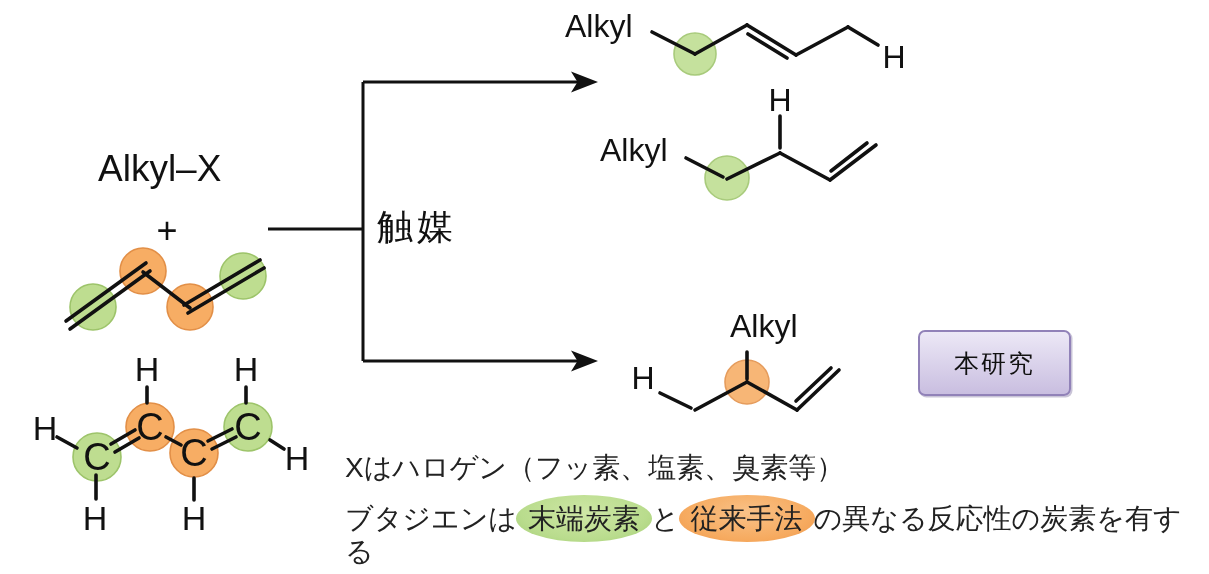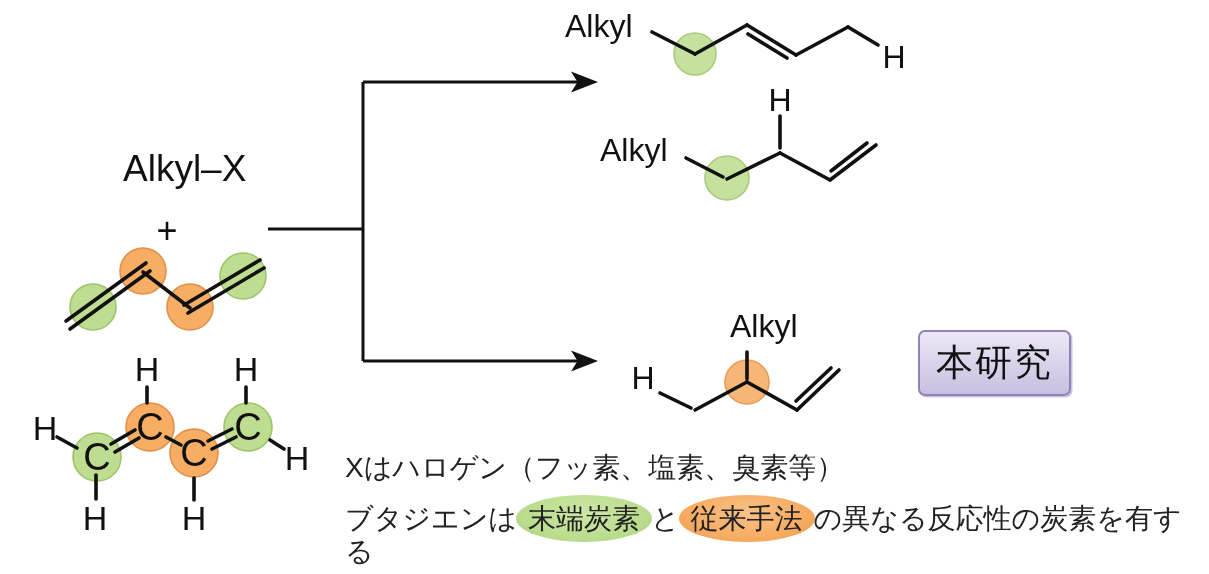--- a/index.html
+++ b/index.html
@@ -96,22 +96,23 @@
       <circle class="circ-o soft" cx="747" cy="382" r="22"></circle>
       <line class="bond" x1="660" y1="393" x2="691" y2="408"></line>
       <line class="bond" x1="695" y1="410" x2="747" y2="382"></line>
       <line class="bond" x1="747" y1="352" x2="747" y2="379"></line>
       <line class="bond" x1="747" y1="382" x2="797" y2="410"></line>
       <line class="bond" x1="797" y1="410" x2="839" y2="370"></line>
       <line class="bond" x1="796" y1="401" x2="831" y2="368"></line>
     </g>
   </svg>
 
-  <div class="t" style="left:123px;top:150px;font-size:37px;">Alkyl–X</div>
+  <div class="t" style="left:98px;top:150px;font-size:37px;">Alkyl–X</div>
   <div class="t ctr" style="left:167px;top:231px;font-size:36px;">+</div>
+  <div class="t" style="left:377px;top:209px;font-size:36px;letter-spacing:4px;">触媒</div>
 
   <div class="t ctr" style="left:97px;top:457px;font-size:38px;">C</div>
   <div class="t ctr" style="left:150px;top:427px;font-size:38px;">C</div>
   <div class="t ctr" style="left:194px;top:453px;font-size:38px;">C</div>
   <div class="t ctr" style="left:248px;top:427px;font-size:38px;">C</div>
   <div class="t ctr" style="left:45px;top:428px;font-size:34px;">H</div>
   <div class="t ctr" style="left:95px;top:518px;font-size:34px;">H</div>
   <div class="t ctr" style="left:147px;top:369px;font-size:34px;">H</div>
   <div class="t ctr" style="left:194px;top:518px;font-size:34px;">H</div>
   <div class="t ctr" style="left:246px;top:369px;font-size:34px;">H</div>
@@ -119,20 +120,20 @@
 
   <div class="t" style="left:565px;top:10px;font-size:32px;">Alkyl</div>
   <div class="t ctr" style="left:894px;top:57px;font-size:32px;">H</div>
 
   <div class="t" style="left:600px;top:134px;font-size:32px;">Alkyl</div>
   <div class="t ctr" style="left:780px;top:100px;font-size:32px;">H</div>
 
   <div class="t" style="left:730px;top:310px;font-size:32px;">Alkyl</div>
   <div class="t ctr" style="left:643px;top:378px;font-size:32px;">H</div>
 
-  <div class="badge" style="left:918px;top:330px;width:149px;height:62px;border-radius:7px;font-size:37px;letter-spacing:2px;">本研究</div>
+  <div class="badge" style="left:918px;top:330px;width:149px;height:62px;border-radius:7px;font-size:25px;letter-spacing:2px;">本研究</div>
 
   <div class="notes">
     <div>Xはハロゲン（フッ素、塩素、臭素等）</div>
     <div><span>ブタジエンは</span><span class="hl hl-green">末端炭素</span><span>と</span><span class="hl hl-orange">従来手法</span><span>の異なる反応性の炭素を有する</span></div>
   </div>
 
 </div>
 
 </body></html>

